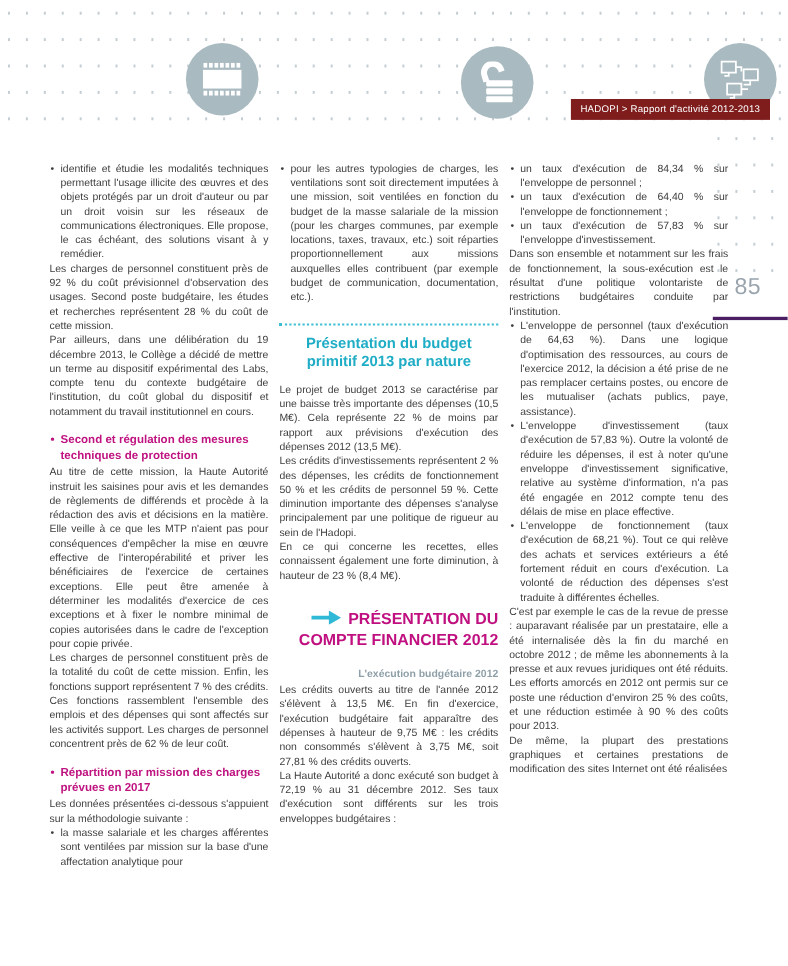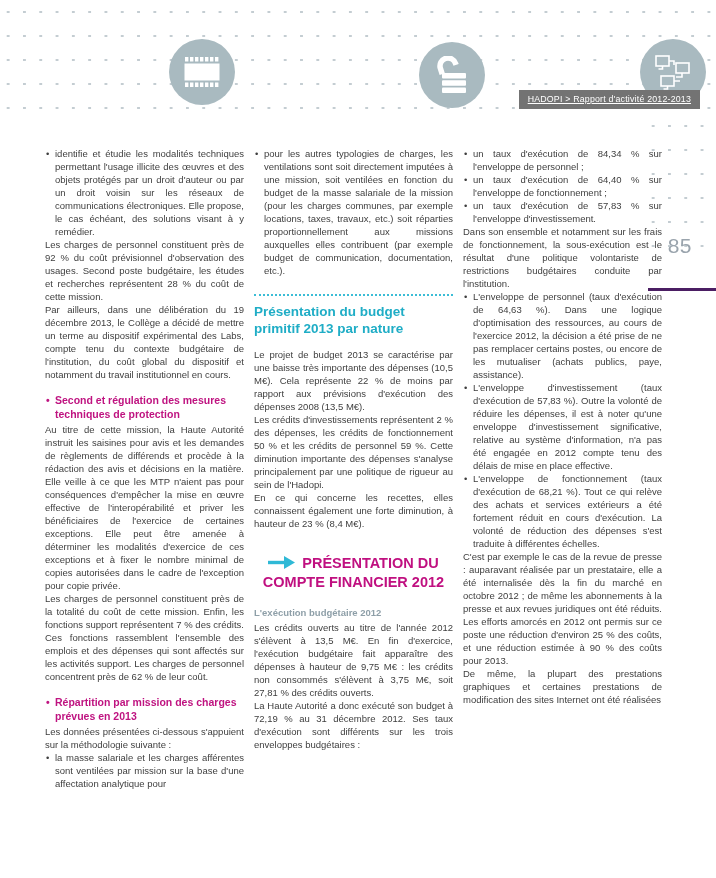--- a/index.html
+++ b/index.html
@@ -21,27 +21,27 @@
     position:absolute;width:66px;height:66px;border-radius:50%;
     background:#a9bac0;display:flex;align-items:center;justify-content:center;
   }
   .ic-film{left:169px;top:39px;}
   .ic-lock{left:419px;top:42px;}
   .ic-net{left:640px;top:39px;}
 
   
   .banner{
     position:absolute;top:90px;right:16px;height:19px;line-height:19px;
-    background:#737373;color:#ffffff;font-size:8.8px;padding:0 9px;
-    letter-spacing:.2px;white-space:nowrap;text-decoration:underline;
+    background:#7f1d1d;color:#ffffff;font-size:8.8px;padding:0 9px;
+    letter-spacing:.2px;white-space:nowrap;
   }
 
   
   .pagenum{
-    position:absolute;top:234px;right:24px;font-size:21px;color:#9aa4ad;
+    position:absolute;top:249px;right:24px;font-size:21px;color:#9aa4ad;
     font-weight:400;letter-spacing:.5px;
   }
   .rule{
     position:absolute;top:288px;left:648px;width:68px;height:3px;background:#4b1e63;
   }
 
   
   .cols{
     position:absolute;left:45px;top:147px;width:616px;
     display:flex;gap:10px;align-items:flex-start;
@@ -57,32 +57,32 @@
 
   .h-pink{
     font-size:10.5px;line-height:13.5px;font-weight:bold;color:#bf1380;
     margin:13px 0 2px 0;text-align:left;
   }
   .h-pink .mk{color:#bf1380;}
 
   .dotline{border-top:2px dotted #3bbdd6;margin:17px 0 7px 0;height:0;}
   .h-teal{
     font-size:13.5px;line-height:17px;font-weight:bold;color:#1fadc6;
-    margin:0 0 11px 0;text-align:left;
+    margin:0 0 11px 0;text-align:center;
   }
 
   .h-major{
     margin:24px 0 15px 0;font-size:14.5px;line-height:18px;font-weight:bold;
-    color:#c01080;text-align:center;
+    color:#c01080;text-align:right;
   }
   .h-major .arrow{display:inline-block;vertical-align:-1px;margin-right:7px;}
 
   .h-sub{
     font-size:9.5px;line-height:13px;font-weight:bold;color:#8e9fa8;
-    margin:0 0 2px 0;text-align:left;
+    margin:0 0 2px 0;text-align:right;
   }
 </style>
 </head>
 <body>
 
 <div>
 
   <div class="dots dots-top"></div>
   <div class="dots dots-right"></div>
 
@@ -147,39 +147,39 @@
 
       <div class="h-pink bullet">
         <span class="mk">•</span>
         <span>Second et régulation des mesures techniques de protection</span>
       </div>
       <p class="para">Au titre de cette mission, la Haute Autorité instruit les saisines pour avis et les demandes de règlements de différends et procède à la rédaction des avis et décisions en la matière. Elle veille à ce que les MTP n'aient pas pour conséquences d'empêcher la mise en œuvre effective de l'interopérabilité et priver les bénéficiaires de l'exercice de certaines exceptions. Elle peut être amenée à déterminer les modalités d'exercice de ces exceptions et à fixer le nombre minimal de copies autorisées dans le cadre de l'exception pour copie privée.</p>
       <p class="para">Les charges de personnel constituent près de la totalité du coût de cette mission. Enfin, les fonctions support représentent 7 % des crédits. Ces fonctions rassemblent l'ensemble des emplois et des dépenses qui sont affectés sur les activités support. Les charges de personnel concentrent près de 62 % de leur coût.</p>
 
       <div class="h-pink bullet">
         <span class="mk">•</span>
-        <span>Répartition par mission des charges prévues en 2013</span>
+        <span>Répartition par mission des charges prévues en 2017</span>
       </div>
       <p class="para">Les données présentées ci-dessous s'appuient sur la méthodologie suivante :</p>
       <div class="bullet">
         <span class="mk">•</span>
         <span>la masse salariale et les charges afférentes sont ventilées par mission sur la base d'une affectation analytique pour</span>
       </div>
     </div>
 
     <div class="col">
       <div class="bullet">
         <span class="mk">•</span>
         <span>pour les autres typologies de charges, les ventilations sont soit directement imputées à une mission, soit ventilées en fonction du budget de la masse salariale de la mission (pour les charges communes, par exemple locations, taxes, travaux, etc.) soit réparties proportionnellement aux missions auxquelles elles contribuent (par exemple budget de communication, documentation, etc.).</span>
       </div>
 
       <div class="dotline"></div>
       <h3 class="h-teal">Présentation du budget primitif 2013 par nature</h3>
 
-      <p class="para">Le projet de budget 2013 se caractérise par une baisse très importante des dépenses (10,5 M€). Cela représente 22 % de moins par rapport aux prévisions d'exécution des dépenses 2008 (13,5 M€).</p>
+      <p class="para">Le projet de budget 2013 se caractérise par une baisse très importante des dépenses (10,5 M€). Cela représente 22 % de moins par rapport aux prévisions d'exécution des dépenses 2012 (13,5 M€).</p>
       <p class="para">Les crédits d'investissements représentent 2 % des dépenses, les crédits de fonctionnement 50 % et les crédits de personnel 59 %. Cette diminution importante des dépenses s'analyse principalement par une politique de rigueur au sein de l'Hadopi.</p>
       <p class="para">En ce qui concerne les recettes, elles connaissent également une forte diminution, à hauteur de 23 % (8,4 M€).</p>
 
       <div class="h-major">
         <span class="arrow">
           <svg width="27" height="13" viewBox="0 0 27 13" aria-hidden="true">
             <line x1="0" y1="6.5" x2="18" y2="6.5" stroke="#2fb9d6" stroke-width="3.4"></line>
             <polygon points="16,0 27,6.5 16,13" fill="#2fb9d6"></polygon>
           </svg>
         </span><span>PRÉSENTATION DU COMPTE FINANCIER 2012</span>

